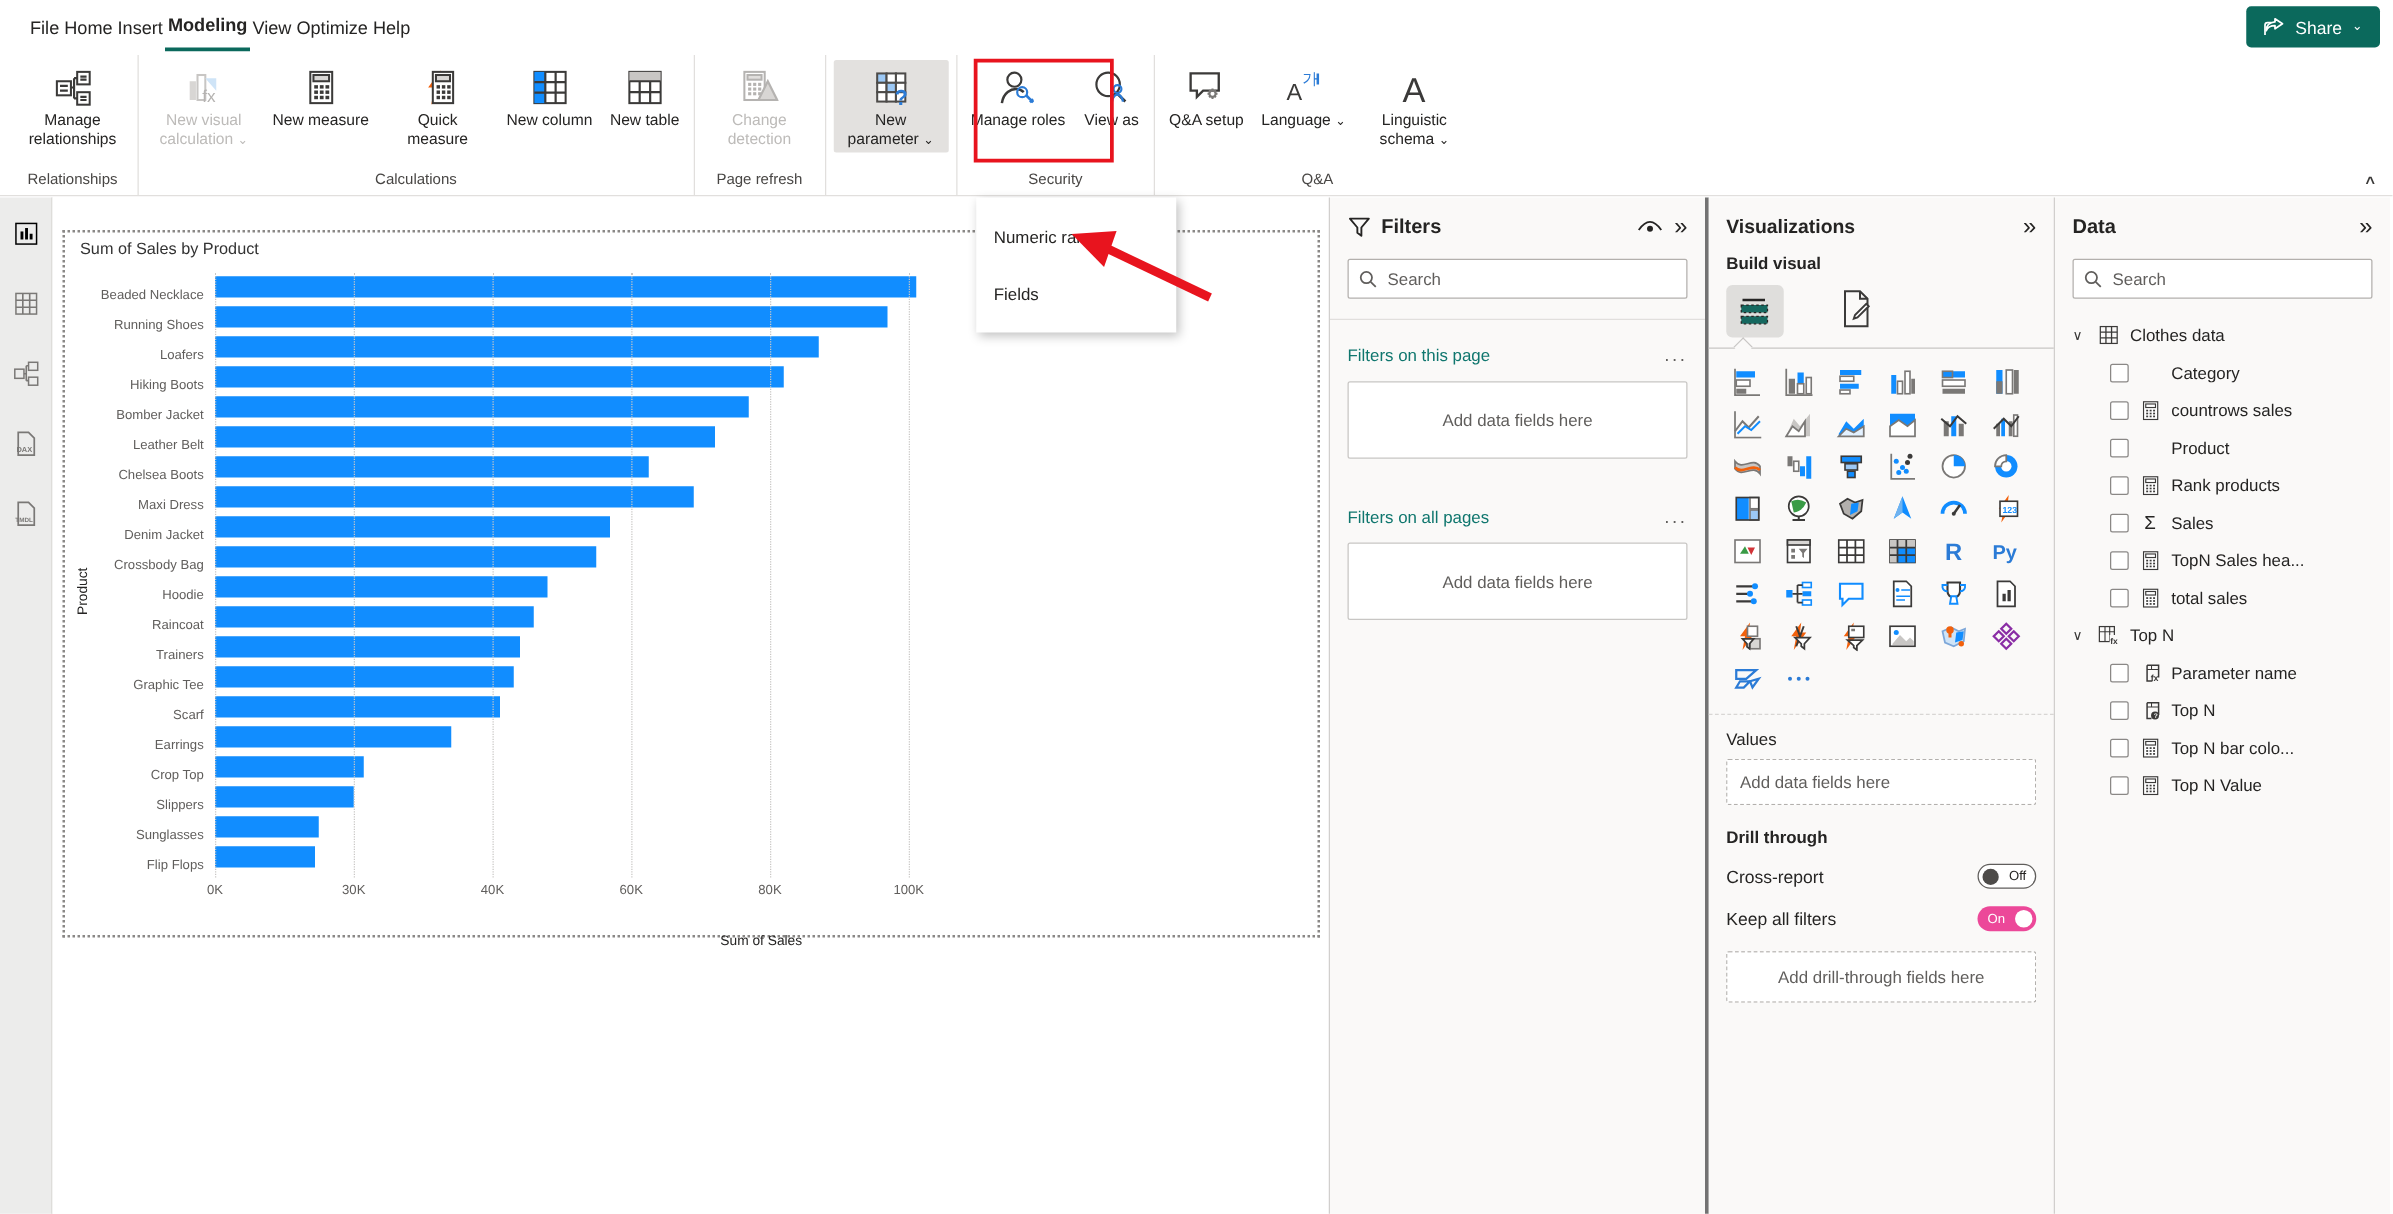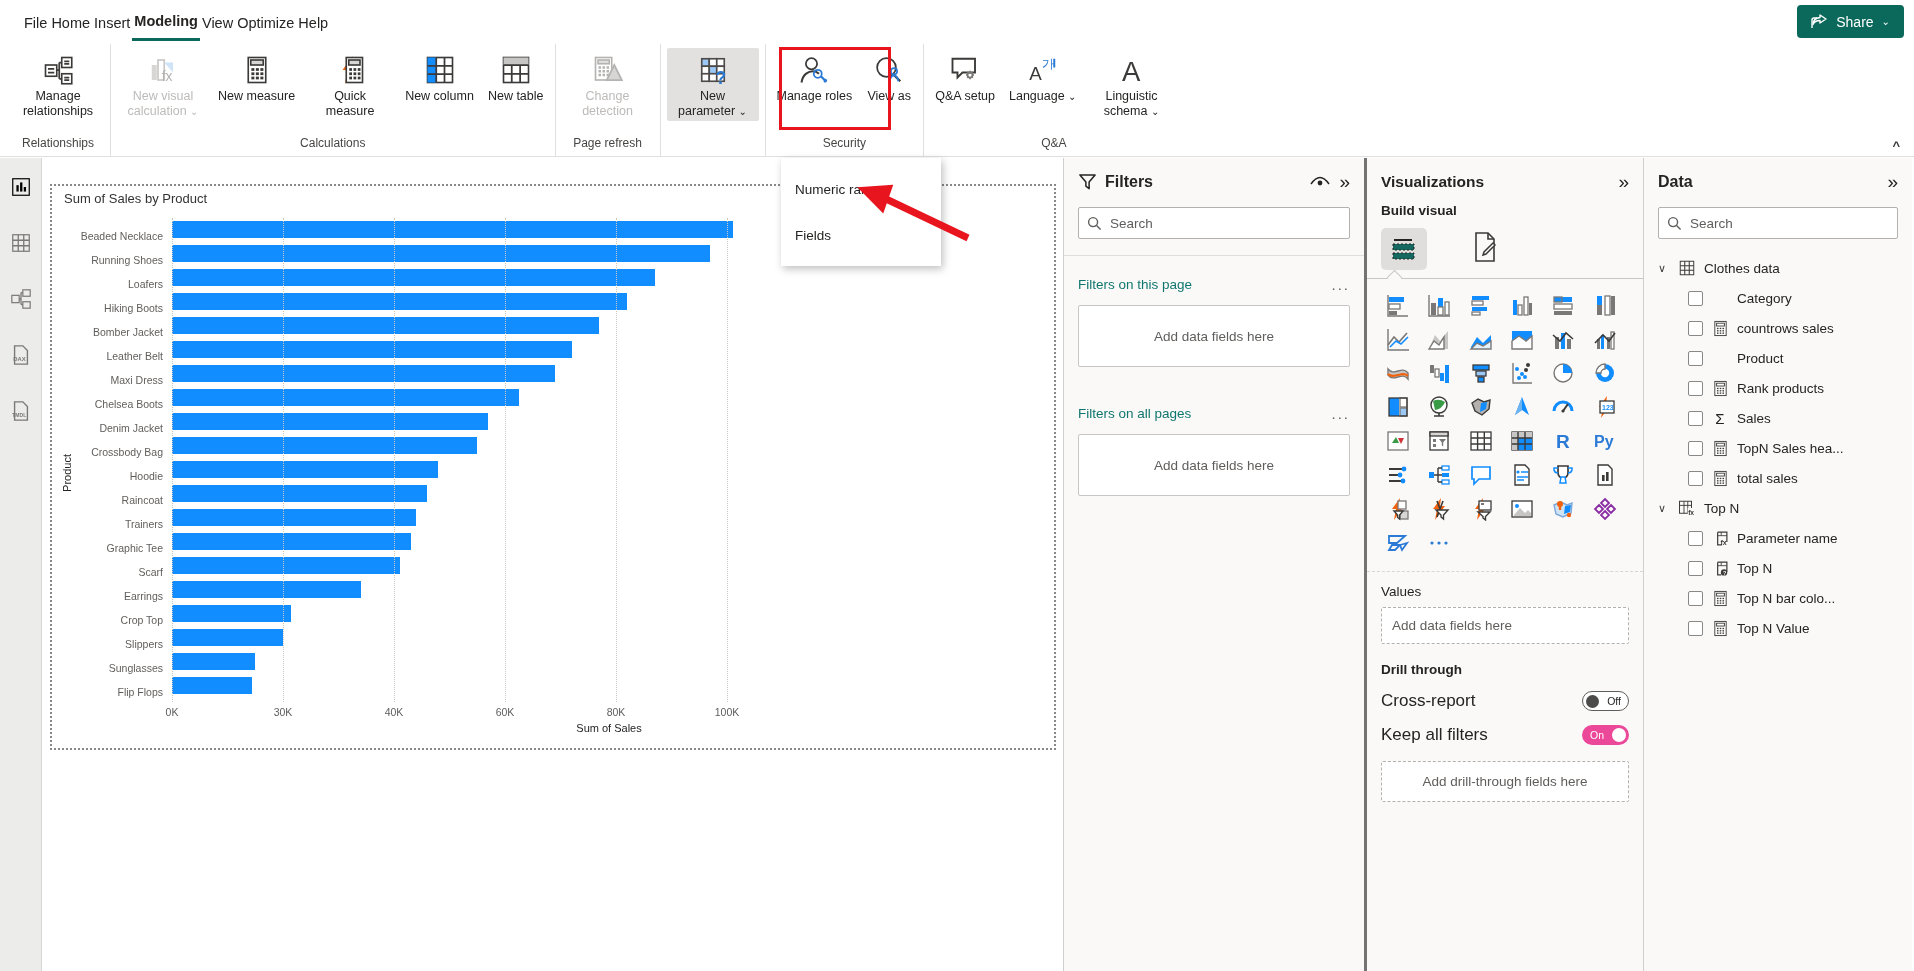--- a/index.html
+++ b/index.html
@@ -77,21 +77,21 @@
   #tab-build { width:46px; height:42px; background:#dfdedc; border-radius:5px; display:flex; align-items:center; justify-content:center; }
   #tab-divider { margin:8px -14px 0; height:1px; background:#c8c6c4; position:relative; }
   #tab-notch { position:absolute; left:22px; top:-6px; width:11px; height:11px; background:#faf9f8; border-left:1px solid #c8c6c4; border-top:1px solid #c8c6c4; transform:rotate(45deg); }
   #viz-grid { margin-top:12px; display:grid; grid-template-columns:repeat(6,1fr); row-gap:6px; }
   .viz-cell { width:34px; height:28px; display:flex; align-items:center; justify-content:center; border-radius:2px; }
   #values-divider { margin:14px -14px 0; border-top:1px dashed #d8d6d4; }
   #values-label { margin-top:12px; font-size:13.5px; color:#252423; }
   .dashed-well { margin-top:8px; background:#fff; border:1px dashed #b3b0ad; border-radius:2px; font-size:13.5px; color:#605e5c; padding:10px; }
   #drill-label { margin-top:18px; font-size:13.5px; font-weight:700; }
   .toggle-row { display:flex; align-items:center; margin-top:14px; }
-  .toggle-row .tlabel { font-size:17px; color:#252423; }
+  .toggle-row .tlabel { font-size:14px; color:#252423; }
   .toggle { margin-left:auto; width:47px; height:20px; border-radius:10px; position:relative; font-size:10.5px; }
   .toggle.off { background:#fff; border:1px solid #605e5c; color:#252423; }
   .toggle.off .dot { position:absolute; left:3px; top:2.5px; width:13px; height:13px; border-radius:50%; background:#4d4b49; }
   .toggle.off .tstate { position:absolute; right:7px; top:3px; }
   .toggle.on { background:#ec4899; color:#fff; }
   .toggle.on .dot { position:absolute; right:3px; top:3px; width:14px; height:14px; border-radius:50%; background:#fff; }
   .toggle.on .tstate { position:absolute; left:8px; top:3.5px; }
   #drill-well { margin-top:16px; text-align:center; padding:12px 4px; }
 
   
@@ -408,29 +408,29 @@
               <div class="bar" style="width: 427.35px; background: rgb(17, 141, 255);"></div>
             </div>
           </div>
           <div class="crow">
             <div class="ylab">Leather Belt</div>
             <div class="track">
               <div class="bar" style="width: 399.6px; background: rgb(17, 141, 255);"></div>
             </div>
           </div>
           <div class="crow">
+            <div class="ylab">Chelsea Boots</div>
+            <div class="track">
+              <div class="bar" style="width: 346.875px; background: rgb(17, 141, 255);"></div>
+            </div>
+          </div>
+          <div class="crow">
             <div class="ylab">Maxi Dress</div>
             <div class="track">
               <div class="bar" style="width: 382.95px; background: rgb(17, 141, 255);"></div>
-            </div>
-          </div>
-          <div class="crow">
-            <div class="ylab">Chelsea Boots</div>
-            <div class="track">
-              <div class="bar" style="width: 346.875px; background: rgb(17, 141, 255);"></div>
             </div>
           </div>
           <div class="crow">
             <div class="ylab">Denim Jacket</div>
             <div class="track">
               <div class="bar" style="width: 316.35px; background: rgb(17, 141, 255);"></div>
             </div>
           </div>
           <div class="crow">
             <div class="ylab">Crossbody Bag</div>
@@ -503,21 +503,21 @@
           <div class="gridline" style="left: 221px; height: 484px;"></div>
           <div class="xtick" style="left: 221px; top: 488px;">30K</div>
           <div class="gridline" style="left: 332px; height: 484px;"></div>
           <div class="xtick" style="left: 332px; top: 488px;">40K</div>
           <div class="gridline" style="left: 443px; height: 484px;"></div>
           <div class="xtick" style="left: 443px; top: 488px;">60K</div>
           <div class="gridline" style="left: 554px; height: 484px;"></div>
           <div class="xtick" style="left: 554px; top: 488px;">80K</div>
           <div class="gridline" style="left: 665px; height: 484px;"></div>
           <div class="xtick" style="left: 665px; top: 488px;">100K</div>
-          <div id="xaxis-title" style="left: 547px; top: 504px;">Sum of Sales</div>
+          <div id="xaxis-title" style="left: 547px; top: 529px;">Sum of Sales</div>
         </div>
       <div id="yaxis-title">Product</div>
     </div>
   </div>
 
   <div id="filters-pane" class="pane">
     <div class="pane-header">
       <svg width="19" height="18" viewBox="0 0 20 19">
           <path d="M2 2 h16 l-6.3 7.5 v7 l-3.4 -2.6 v-4.4 z" fill="none" stroke="#252423" stroke-width="1.6" stroke-linejoin="round"></path>
         </svg>

